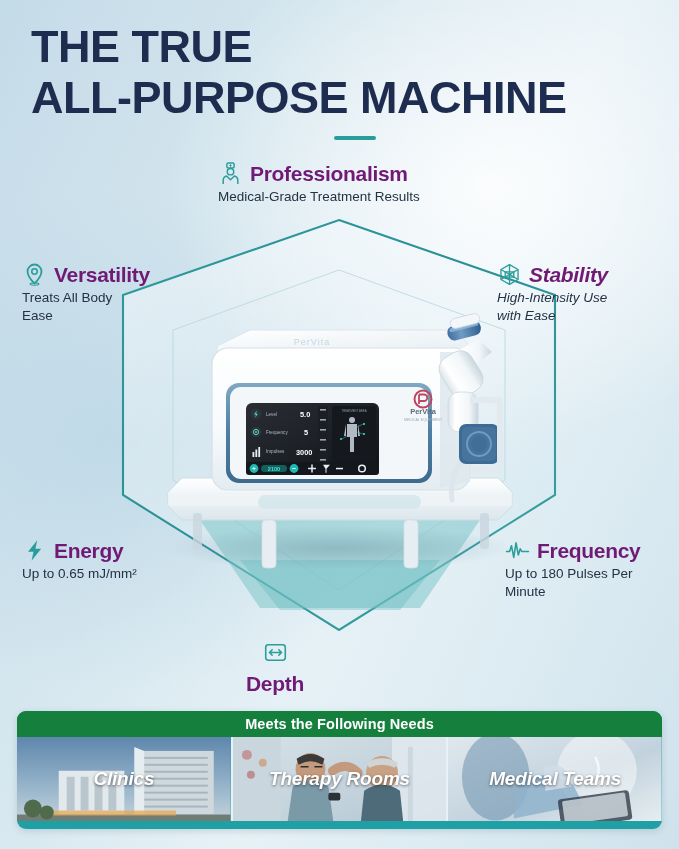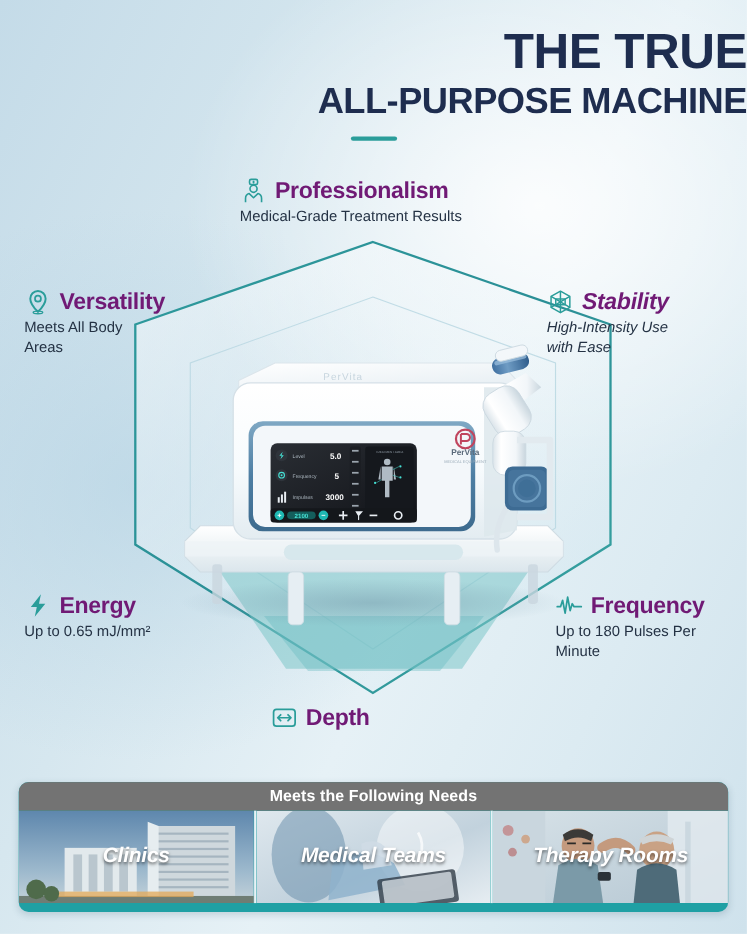--- a/index.html
+++ b/index.html
@@ -7,27 +7,27 @@
   body{
     font-family:"Liberation Sans", sans-serif;
     background:
       radial-gradient(ellipse 520px 420px at 72% 22%, rgba(255,255,255,.85) 0%, rgba(255,255,255,0) 62%),
       radial-gradient(ellipse 460px 380px at 18% 52%, rgba(176,208,226,.55) 0%, rgba(176,208,226,0) 66%),
       linear-gradient(115deg,#c4dbe8 0%,#d6e7ef 34%,#e6f1f6 58%,#dcebf2 78%,#cfe2ec 100%);
     overflow:hidden; position:relative;
   }
 
   
-  .header{ padding-top:24px; text-align:right; position:relative; z-index:6; }
+  .header{ padding-top:24px; text-align:left; position:relative; z-index:6;padding-left:31px; }
   .title-l1,.title-l2{
     color:#1e2d4f; font-weight:bold; letter-spacing:-0.5px; line-height:1.02;
     font-family:"Liberation Sans", sans-serif;
   }
   .title-l1{ font-size:45px; }
-  .title-l2{ font-size:33px; margin-top:5px; }
+  .title-l2{ font-size:45px; margin-top:5px; }
   .divider{ width:42px; height:4px; background:#2a9d9a; border-radius:2px; margin:15px auto 0; }
 
   
   .stage{ position:absolute; left:0; top:140px; width:679px; height:560px; z-index:1; }
   .hexsvg{ position:absolute; left:0; top:0; }
 
   
   .feat{ position:absolute; z-index:7; }
   .feat-head{ display:flex; align-items:center; gap:7px; }
   .feat-title{ color:#701a75; font-size:21px; font-weight:bold; letter-spacing:-0.3px; white-space:nowrap; }
@@ -35,35 +35,35 @@
   .ico{ width:25px; height:25px; flex:0 0 25px; display:block; }
 
   .f-prof{ left:218px; top:161px; text-align:left; }
   .f-prof .feat-desc{ margin-left:0;text-align:center; }
   .f-vers{ left:22px; top:262px; }
   .f-stab{ left:497px; top:262px;font-style:italic; }
   .f-ener{ left:22px; top:538px; }
   .f-freq{ left:505px; top:538px; }
   .f-dept{ left:246px; top:640px; }
   .f-prof .feat-head{ margin-left:0; }
-  .f-dept .feat-head{ margin-left:0; }
+  .f-dept .feat-head{ margin-left:0;flex-direction:column; }
   .f-prof .feat-desc,.f-dept .feat-desc{ margin-left:0; }
 
   
   .machine{ position:absolute; left:0; top:0; width:679px; height:849px; z-index:4; pointer-events:none; }
 
   
   .banner{
     position:absolute; left:17px; top:711px; width:645px; height:118px; z-index:8;
     border-radius:9px; overflow:hidden; background:#1fa0a4;
     box-shadow:0 2px 7px rgba(40,80,100,.18);
   }
   .banner-title{
     height:26px; line-height:26px; text-align:center; color:#fff;
-    font-size:14.5px; font-weight:bold; background:#737373; letter-spacing:.1px;
+    font-size:14.5px; font-weight:bold; background:#15803d; letter-spacing:.1px;
   }
   .banner-row{ display:flex; height:84px; }
   .bcell{ position:relative; flex:1 1 0; overflow:hidden; }
   .bcell + .bcell{ border-left:2px solid #e8f2f6; }
   .bcell-label{
     position:absolute; left:0; right:0; top:50%; transform:translateY(-50%);
     text-align:center; color:#fff; font-size:19px; font-weight:bold; font-style:italic;
     text-shadow:0 1px 3px rgba(0,0,0,.55); letter-spacing:-0.2px; z-index:3;
   }
   .ph{ position:absolute; inset:0; }
@@ -286,21 +286,21 @@
 
 <div class="feat f-vers">
   <div class="feat-head">
     <svg class="ico" viewBox="0 0 24 24">
       <path d="M12 2.4 a6.7 6.7 0 0 0 -6.7 6.7 c0 4.8 6.7 11.5 6.7 11.5 s6.7 -6.7 6.7 -11.5 A6.7 6.7 0 0 0 12 2.4 Z" fill="none" stroke="#2a9d9a" stroke-width="1.7"></path>
       <circle cx="12" cy="9.1" r="2.6" fill="none" stroke="#2a9d9a" stroke-width="1.5"></circle>
       <ellipse cx="12" cy="21.2" rx="4.2" ry="1.1" fill="none" stroke="#2a9d9a" stroke-width="1.1"></ellipse>
     </svg>
     <span class="feat-title">Versatility</span>
   </div>
-  <div class="feat-desc" style="max-width:120px">Meets All Body Areas</div>
+  <div class="feat-desc" style="max-width:120px">Treats All Body Ease</div>
 </div>
 
 <div class="feat f-stab">
   <div class="feat-head">
     <svg class="ico" viewBox="0 0 24 24">
       <g fill="none" stroke="#2a9d9a" stroke-width="1.3" stroke-linejoin="round">
         <path d="M12 2.6 L20.2 7.2 L20.2 16.8 L12 21.4 L3.8 16.8 L3.8 7.2 Z"></path>
         <path d="M12 2.6 L12 21.4 M3.8 7.2 L20.2 16.8 M20.2 7.2 L3.8 16.8"></path>
         <path d="M7.9 9.5 L16.1 9.5 L16.1 14.5 L7.9 14.5 Z"></path>
       </g>
@@ -379,42 +379,20 @@
             <circle cx="16" cy="72" r="9"></circle>
             <circle cx="30" cy="76" r="7"></circle>
           </g>
       </svg>
       <div class="bcell-label">Clinics</div>
     </div>
 
     <div class="bcell">
       <svg class="ph" viewBox="0 0 215 92" preserveAspectRatio="none">
         <defs>
-          <linearGradient id="bgM" x1="0" y1="0" x2="1" y2="1">
-            <stop offset="0%" stop-color="#dfe8ee"></stop>
-              <stop offset="55%" stop-color="#c2d2dd"></stop>
-            <stop offset="100%" stop-color="#eaf0f4"></stop>
-          </linearGradient>
-        </defs>
-        <rect width="215" height="92" fill="url(#bgM)"></rect>
-        <ellipse cx="48" cy="40" rx="34" ry="44" fill="#6d92ad" opacity=".55"></ellipse>
-        <ellipse cx="150" cy="34" rx="40" ry="40" fill="#ffffff" opacity=".45"></ellipse>
-        <path d="M70 46 q28 -16 56 2 l10 20 -70 14 Z" fill="#8fb3cd" opacity=".85"></path>
-        <path d="M96 30 q16 -6 24 6 l4 14 -26 4 Z" fill="#cfdce6" opacity=".9"></path>
-        <rect x="112" y="58" width="72" height="30" rx="3" transform="rotate(-8 148 73)" fill="#2f3b46" opacity=".8"></rect>
-        <rect x="116" y="60" width="64" height="24" rx="2" transform="rotate(-8 148 72)" fill="#e7eef3" opacity=".7"></rect>
-        <path d="M148 20 q6 10 2 22" stroke="#ffffff" stroke-width="2.5" fill="none" opacity=".7"></path>
-        <circle cx="152" cy="44" r="4" fill="#ffffff" opacity=".7"></circle>
-      </svg>
-      <div class="bcell-label">Medical Teams</div>
-    </div>
-
-    <div class="bcell">
-      <svg class="ph" viewBox="0 0 215 92" preserveAspectRatio="none">
-        <defs>
           <linearGradient id="bgT" x1="0" y1="0" x2="1" y2="1">
             <stop offset="0%" stop-color="#d7e2e8"></stop>
               <stop offset="100%" stop-color="#b4c6d2"></stop>
           </linearGradient>
         </defs>
         <rect width="215" height="92" fill="url(#bgT)"></rect>
         <rect x="0" y="0" width="48" height="92" fill="#c9d6de"></rect>
         <g opacity=".6">
             <circle cx="14" cy="18" r="5" fill="#c06a6a"></circle>
             <circle cx="30" cy="26" r="4" fill="#d08a5a"></circle>
@@ -428,14 +406,36 @@
         <path d="M68 30 h8 M82 30 h8" stroke="#2b2a28" stroke-width="1.6"></path>
         <ellipse cx="150" cy="36" rx="16" ry="17" fill="#c9a285"></ellipse>
         <path d="M132 54 q18 -12 36 0 l4 38 -44 0 Z" fill="#4e6b79"></path>
         <path d="M134 26 q16 -9 32 0 l-3 5 q-13 -6 -26 0 Z" fill="#cfd4d6"></path>
         <path d="M100 34 q14 -10 26 2" stroke="#c49a7e" stroke-width="9" fill="none" stroke-linecap="round"></path>
         <rect x="96" y="56" width="12" height="8" rx="2" fill="#2b3238"></rect>
       </svg>
       <div class="bcell-label">Therapy Rooms</div>
     </div>
 
+    <div class="bcell">
+      <svg class="ph" viewBox="0 0 215 92" preserveAspectRatio="none">
+        <defs>
+          <linearGradient id="bgM" x1="0" y1="0" x2="1" y2="1">
+            <stop offset="0%" stop-color="#dfe8ee"></stop>
+              <stop offset="55%" stop-color="#c2d2dd"></stop>
+            <stop offset="100%" stop-color="#eaf0f4"></stop>
+          </linearGradient>
+        </defs>
+        <rect width="215" height="92" fill="url(#bgM)"></rect>
+        <ellipse cx="48" cy="40" rx="34" ry="44" fill="#6d92ad" opacity=".55"></ellipse>
+        <ellipse cx="150" cy="34" rx="40" ry="40" fill="#ffffff" opacity=".45"></ellipse>
+        <path d="M70 46 q28 -16 56 2 l10 20 -70 14 Z" fill="#8fb3cd" opacity=".85"></path>
+        <path d="M96 30 q16 -6 24 6 l4 14 -26 4 Z" fill="#cfdce6" opacity=".9"></path>
+        <rect x="112" y="58" width="72" height="30" rx="3" transform="rotate(-8 148 73)" fill="#2f3b46" opacity=".8"></rect>
+        <rect x="116" y="60" width="64" height="24" rx="2" transform="rotate(-8 148 72)" fill="#e7eef3" opacity=".7"></rect>
+        <path d="M148 20 q6 10 2 22" stroke="#ffffff" stroke-width="2.5" fill="none" opacity=".7"></path>
+        <circle cx="152" cy="44" r="4" fill="#ffffff" opacity=".7"></circle>
+      </svg>
+      <div class="bcell-label">Medical Teams</div>
+    </div>
+
   </div>
 </div>
 
 </body></html>

